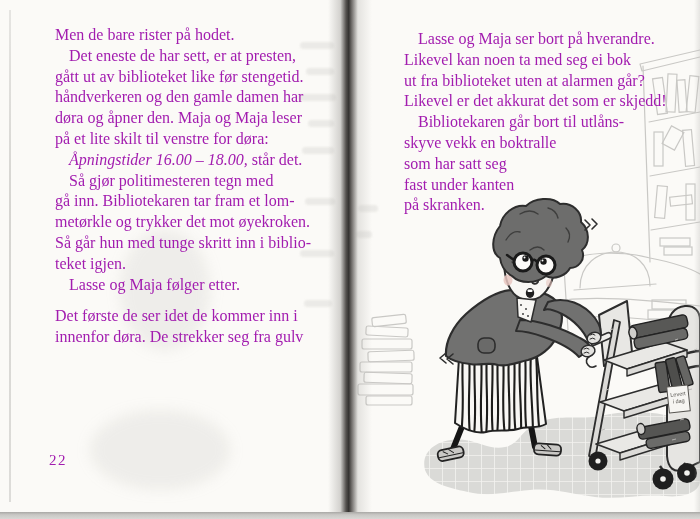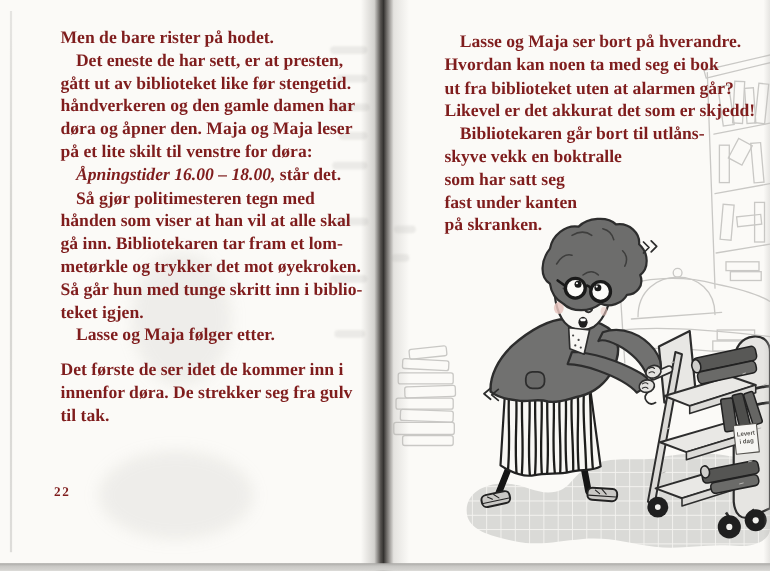--- a/index.html
+++ b/index.html
@@ -1,33 +1,32 @@
 <!DOCTYPE html>
 <html><head>
 <meta charset="utf-8">
 <style>
   html,body{margin:0;padding:0;background:#e8e7e4;}
   .book{
     position:relative;width:700px;height:519px;overflow:hidden;
     background:#fbfaf7;
     font-family:"Liberation Serif",serif;
-    color:#7f1d1d;
-    font-weight:bold;
+    color:#a21caf;
   }
   
   .page-text{position:absolute;z-index:3;font-size:16px;line-height:20.8px;}
   .left-text{left:55px;top:25px;width:292px;}
   .right-text{left:404px;top:29px;width:282px;}
   .line{white-space:nowrap;height:20.8px;}
   .line.indent{padding-left:14px;}
   .line.gap{height:11px;}
   .line i{font-style:italic;}
   .page-number{
-    position:absolute;left:49px;top:440px;z-index:3;
-    font-size:12px;letter-spacing:1.5px;
+    position:absolute;left:49px;top:452px;z-index:3;
+    font-size:15px;letter-spacing:1.5px;
   }
   
   .gutter{
     position:absolute;left:328px;top:0;width:44px;height:519px;z-index:4;pointer-events:none;
     background:linear-gradient(90deg,
       rgba(170,168,164,0) 0%,
       rgba(150,148,144,.40) 28%,
       #55524f 41%,
       #343230 47%,
       #6a6764 53%,
@@ -291,36 +290,34 @@
 
   <div class="page-text left-text">
       <div class="line">Men de bare rister på hodet.</div>
       <div class="line indent">Det eneste de har sett, er at presten,</div>
       <div class="line">gått ut av biblioteket like før stengetid.</div>
       <div class="line">håndverkeren og den gamle damen har</div>
       <div class="line">døra og åpner den. Maja og Maja leser</div>
       <div class="line">på et lite skilt til venstre for døra:</div>
       <div class="line indent"><i>Åpningstider 16.00 – 18.00,</i> står det.</div>
       <div class="line indent">Så gjør politimesteren tegn med</div>
-      <div class="line">hånden som viser at han vil at alle skal</div>
       <div class="line">gå inn. Bibliotekaren tar fram et lom-</div>
       <div class="line">metørkle og trykker det mot øyekroken.</div>
       <div class="line">Så går hun med tunge skritt inn i biblio-</div>
       <div class="line">teket igjen.</div>
       <div class="line indent">Lasse og Maja følger etter.</div>
       <div class="line gap"></div>
       <div class="line">Det første de ser idet de kommer inn i</div>
       <div class="line">innenfor døra. De strekker seg fra gulv</div>
-      <div class="line">til tak.</div>
     </div>
   <div class="page-number">22</div>
 
   <div class="page-text right-text">
       <div class="line indent">Lasse og Maja ser bort på hverandre.</div>
-      <div class="line">Hvordan kan noen ta med seg ei bok</div>
+      <div class="line">Likevel kan noen ta med seg ei bok</div>
       <div class="line">ut fra biblioteket uten at alarmen går?</div>
       <div class="line">Likevel er det akkurat det som er skjedd!</div>
       <div class="line indent">Bibliotekaren går bort til utlåns-</div>
       <div class="line">skyve vekk en boktralle</div>
       <div class="line">som har satt seg</div>
       <div class="line">fast under kanten</div>
       <div class="line">på skranken.</div>
     </div>
 
   <div class="left-page-edge"></div>

